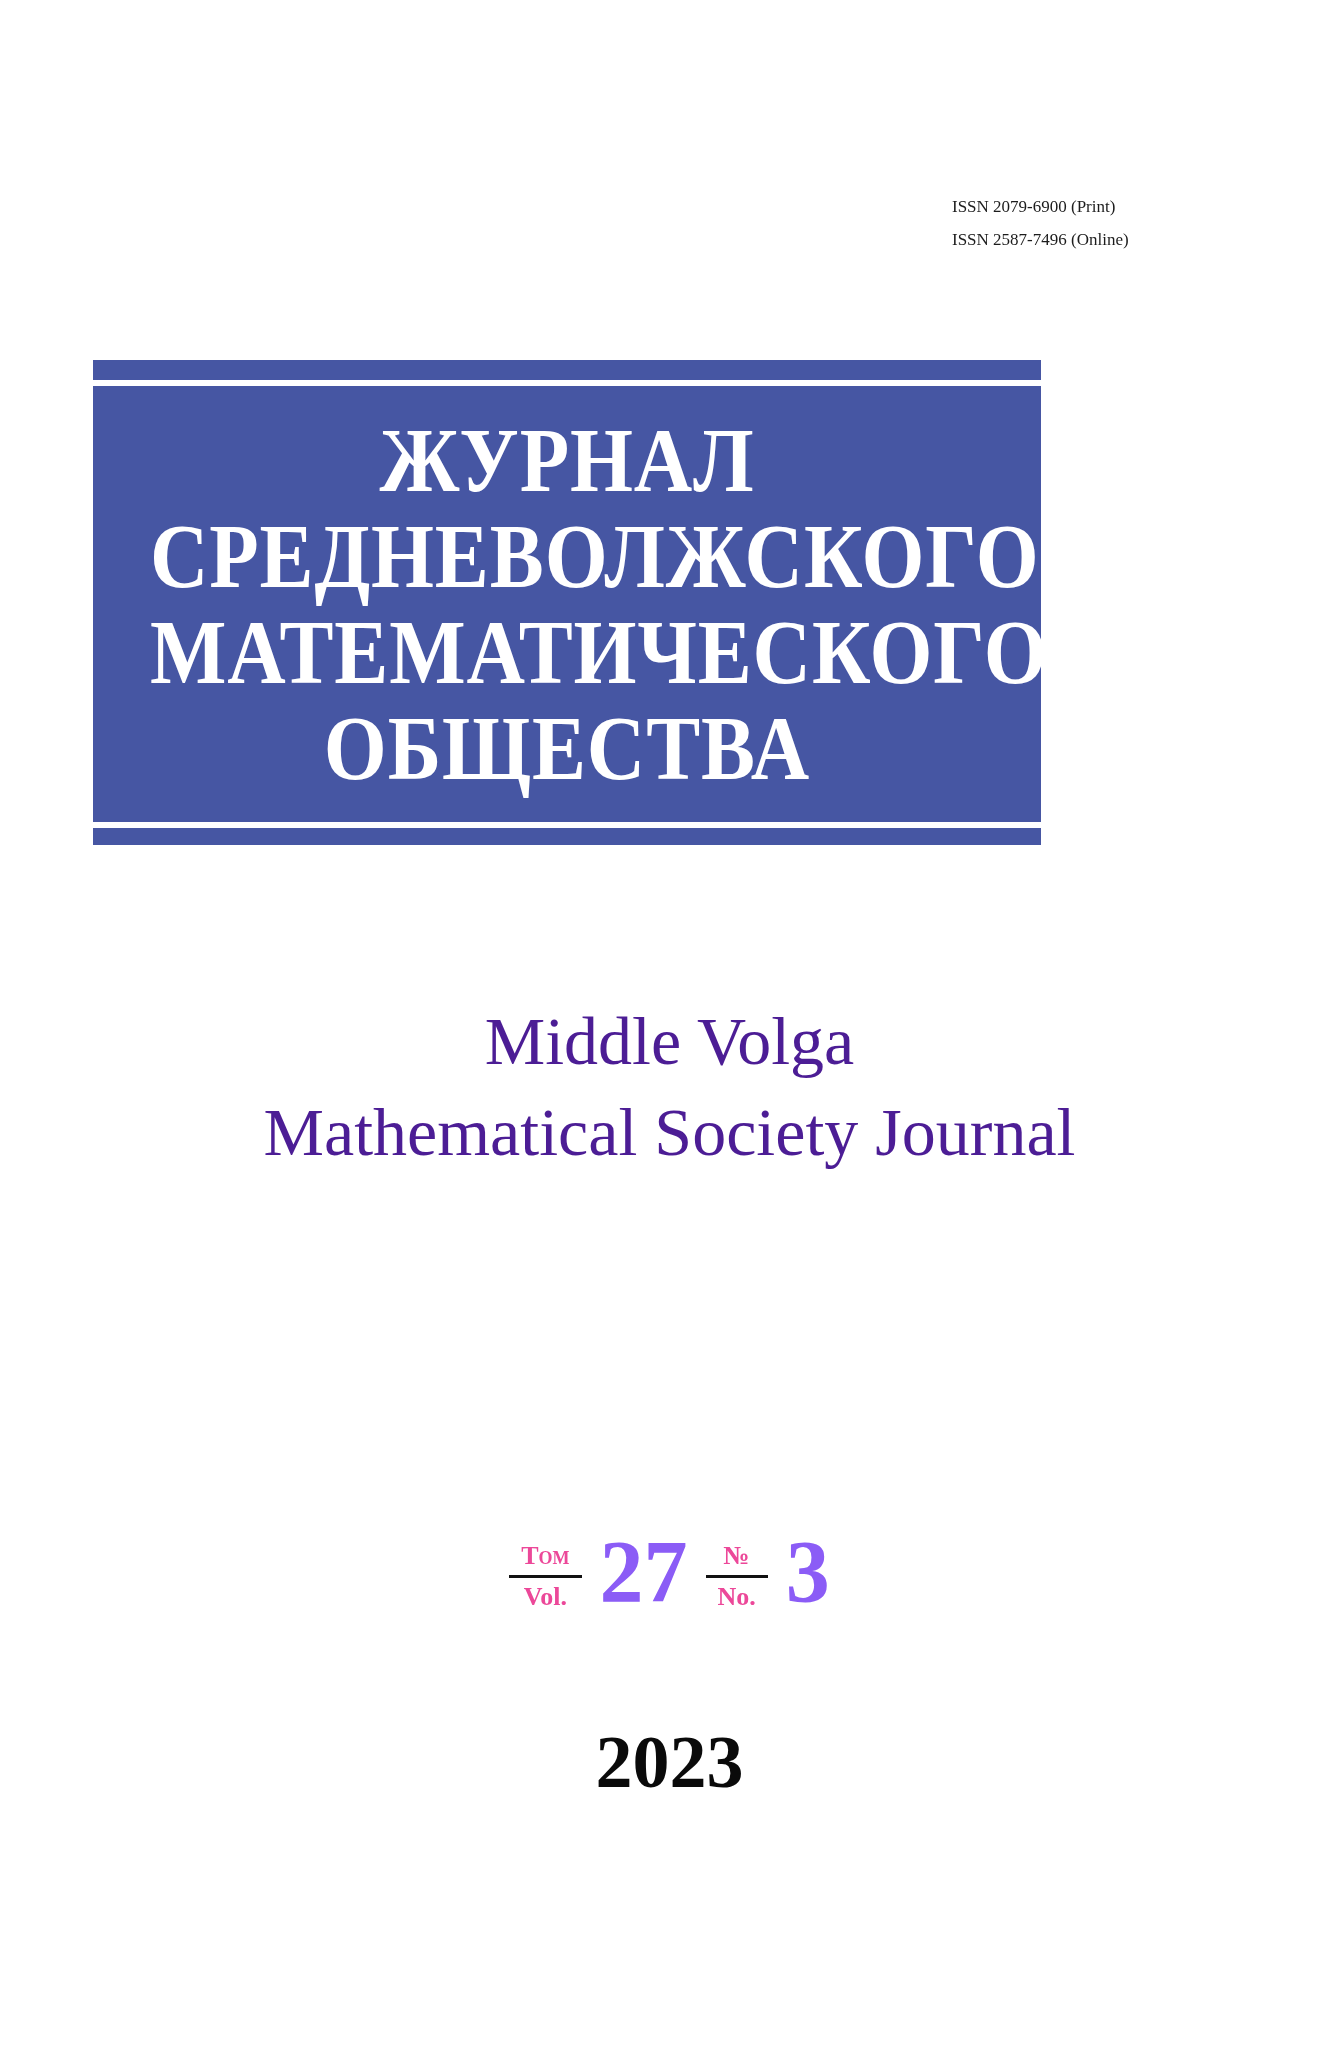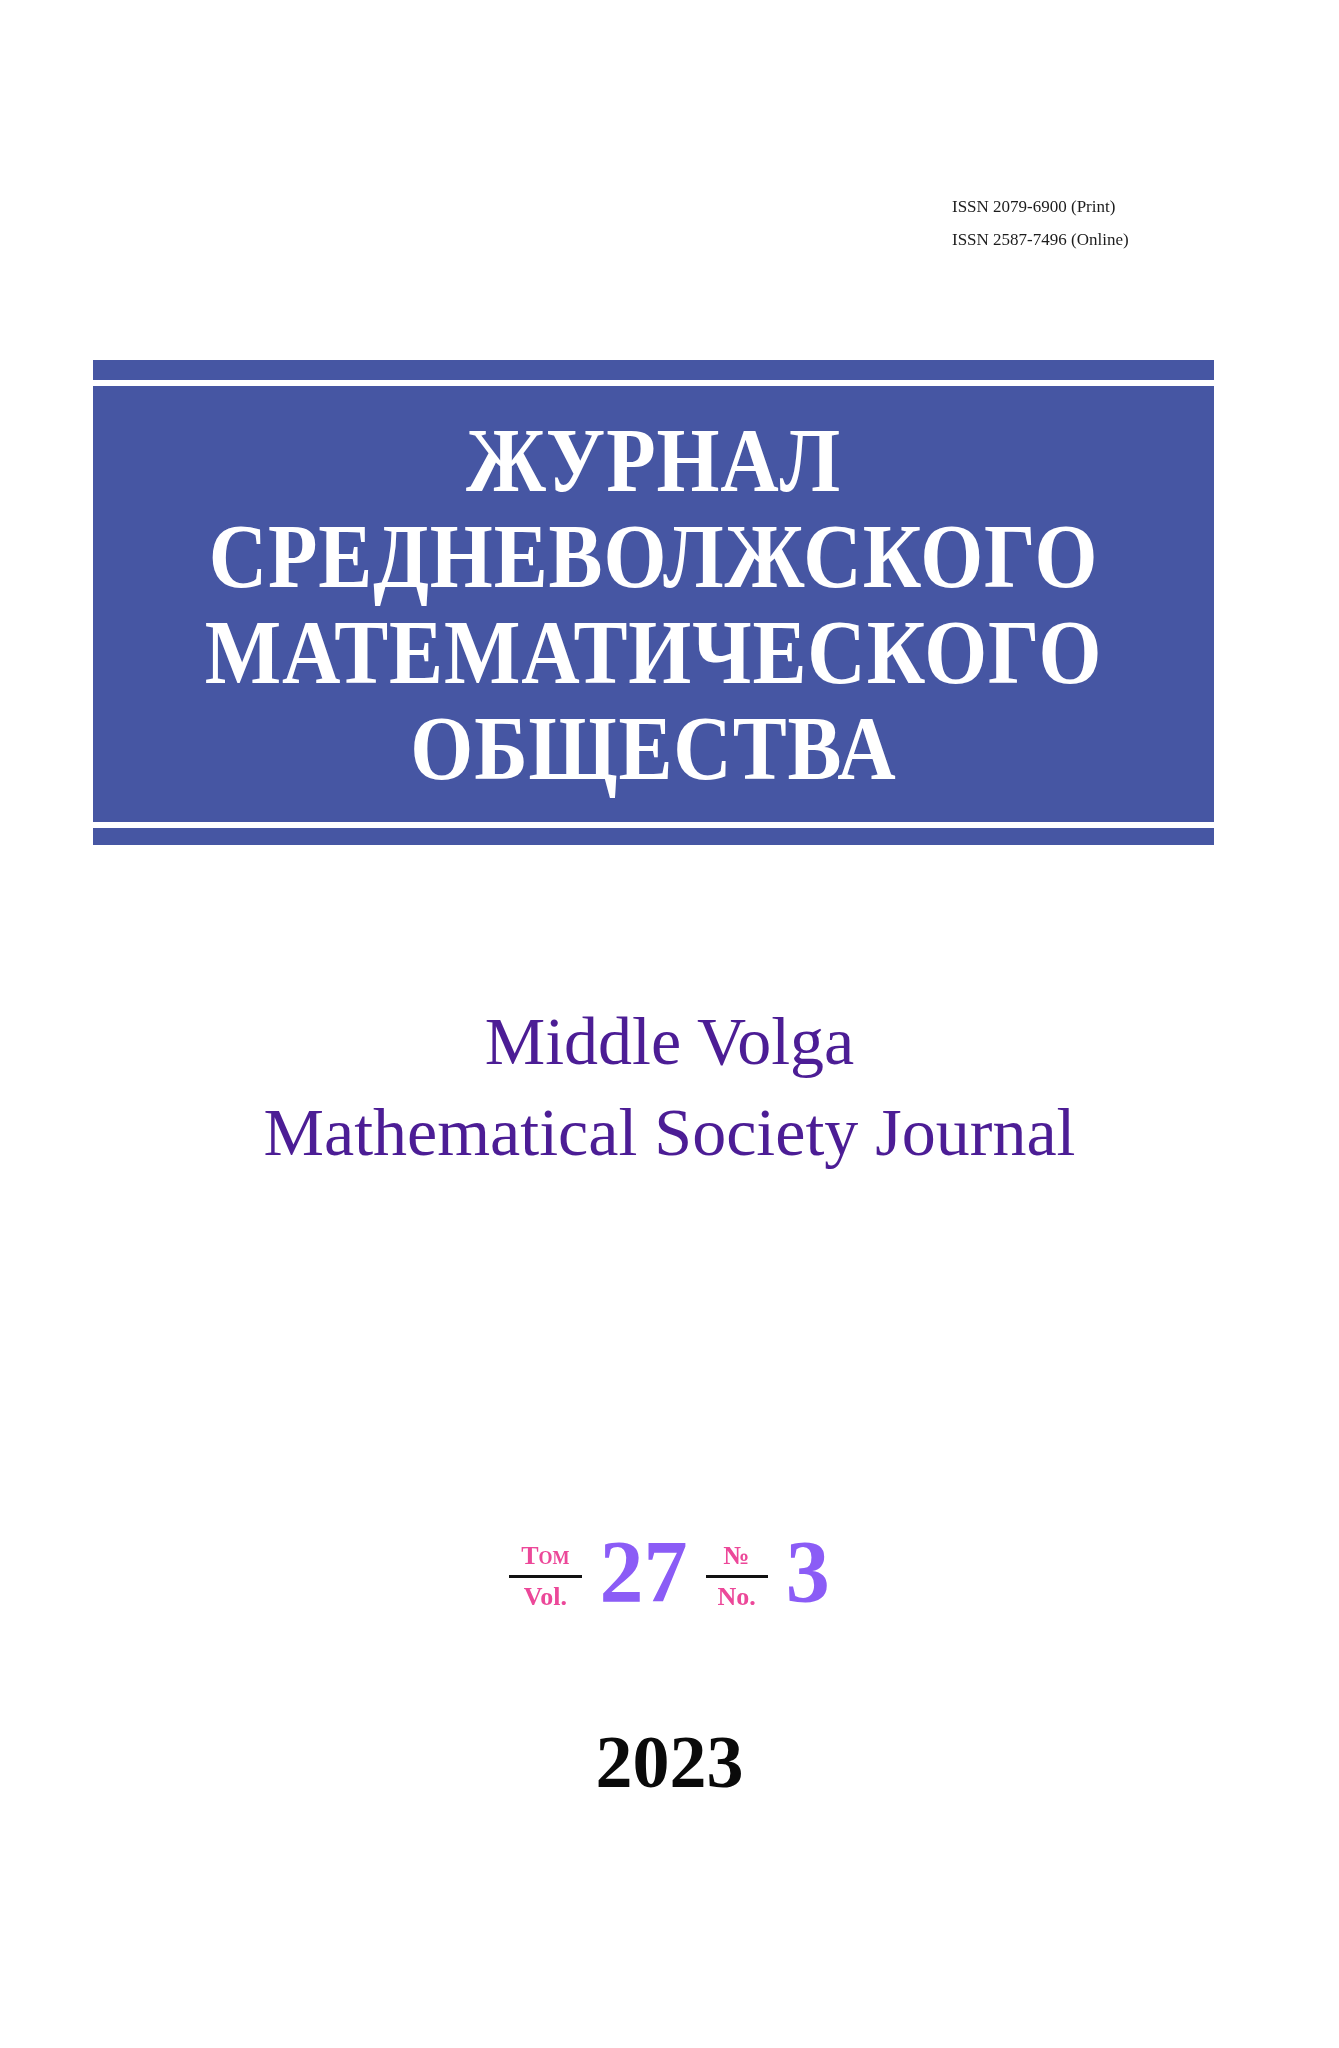--- a/index.html
+++ b/index.html
@@ -27,21 +27,21 @@
     color: #1c1c1c;
     white-space: nowrap;
     margin-left: 36px;
   }
 
   
   .banner {
     position: absolute;
     left: 93px;
     top: 360px;
-    width: 1121px;
+    width: 948px;
   }
   .banner-strip-top {
     height: 20px;
     background: #4656a3;
     margin-bottom: 6px;
   }
   .banner-strip-bottom {
     height: 17px;
     background: #4656a3;
     margin-top: 6px;

